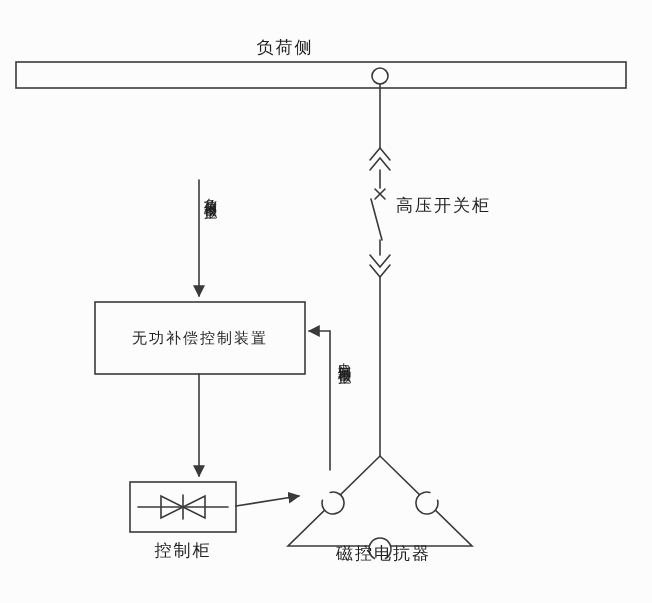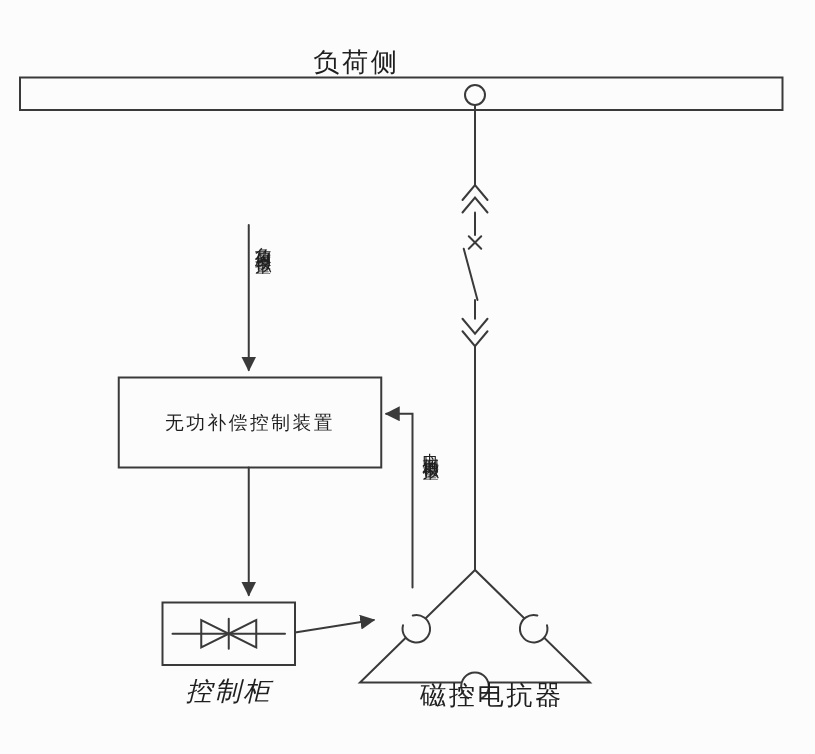--- a/index.html
+++ b/index.html
@@ -7,21 +7,21 @@
   .canvas{
     position:relative;
     width:652px; height:603px;
     background:#fcfcfc;
     overflow:hidden;
     color:#222;
   }
   .canvas svg{position:absolute; left:0; top:0;}
   .lbl{
     position:absolute;
-    font-size:21px;
+    font-size:17px;
     color:#1f1f1f;
     letter-spacing:2px;
     white-space:nowrap;
   }
   .lbl.center{text-align:center;}
   .vtext{
     position:absolute;
     font-size:13px;
     color:#1f1f1f;
     writing-mode:vertical-rl;
@@ -106,24 +106,25 @@
       </g>
 
       <line x1="236" y1="506" x2="299" y2="496" marker-end="url(#arrow)"></line>
 
       <polyline points="330,470 330,331 309,331" marker-end="url(#arrow)"></polyline>
     </g>
   </svg>
 
   <div class="lbl center" style="left:235px; top:36px; width:100px;">负荷侧</div>
 
+  <div class="lbl" style="left:396px; top:194px;">高压开关柜</div>
 
   <div class="vtext" style="left:204px; top:187px;">负荷侧模拟量</div>
 
   <div class="boxlabel" style="left:95px; top:302px; width:210px; height:72px;">无功补偿控制装置</div>
 
   <div class="vtext" style="left:338px; top:352px;">电抗侧模拟量</div>
 
-  <div class="lbl center" style="left:143px; top:539px; width:80px;font-style:italic;">控制柜</div>
+  <div class="lbl center" style="left:143px; top:539px; width:80px;">控制柜</div>
 
   <div class="lbl center" style="left:336px; top:542px; width:90px;">磁控电抗器</div>
 
 </div>
 
 </body></html>

